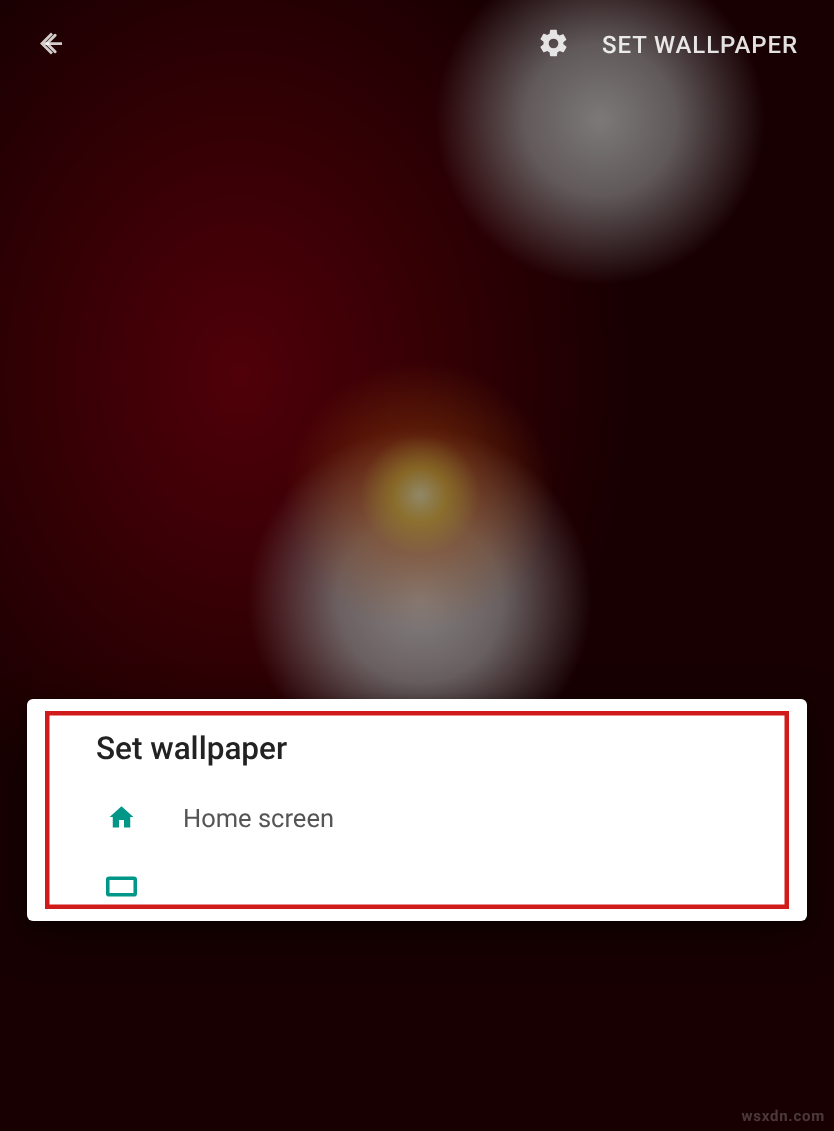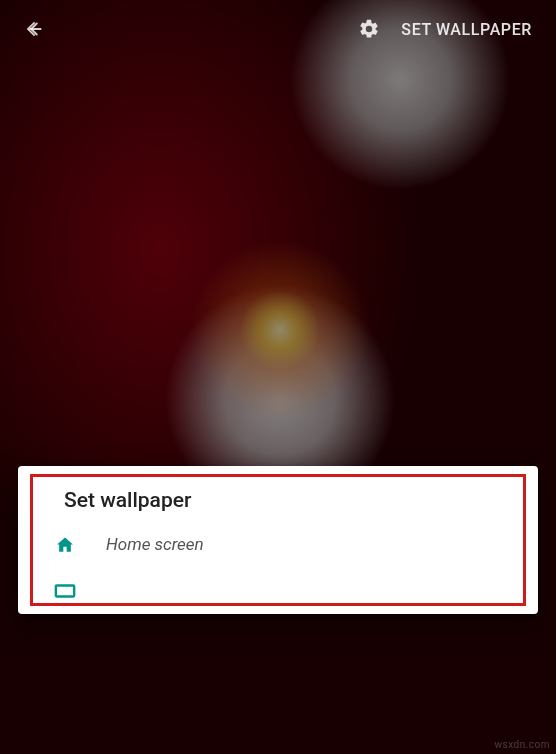--- a/index.html
+++ b/index.html
@@ -76,44 +76,44 @@
       pointer-events: none;
     }
     .dialog-title {
       font-size: 21px;
       font-weight: 500;
       color: #222;
       padding: 22px 26px 10px 46px;
     }
     .dialog-item {
       display: flex;
-      align-items: flex-start;
-      padding: 12px 26px 12px 36px;
+      align-items: flex-end;
+      padding: 12px 26px 12px 52px;
       cursor: pointer;
       gap: 30px;
-      font-style: italic;
     }
     .dialog-item:last-child { padding-bottom: 22px; }
     .dialog-item .icon-slot {
       width: 22px; height: 22px;
       display: flex; align-items: center; justify-content: center;
       color: #009688;
       flex-shrink: 0;
     }
     .dialog-item .label {
       font-size: 17px;
       color: #555;
     }
     .watermark {
       position: absolute;
       right: 6px;
       bottom: 4px;
       font-size: 10px;
       letter-spacing: 0.5px;
       color: rgba(255,255,255,0.22);
+      font-weight: bold;
     }
   </style>
 </head>
 <body>
 
 <div class="wallpaper-bg"></div>
 <div class="scrim"></div>
 
 <div class="top-bar">
   <div class="back-btn">

